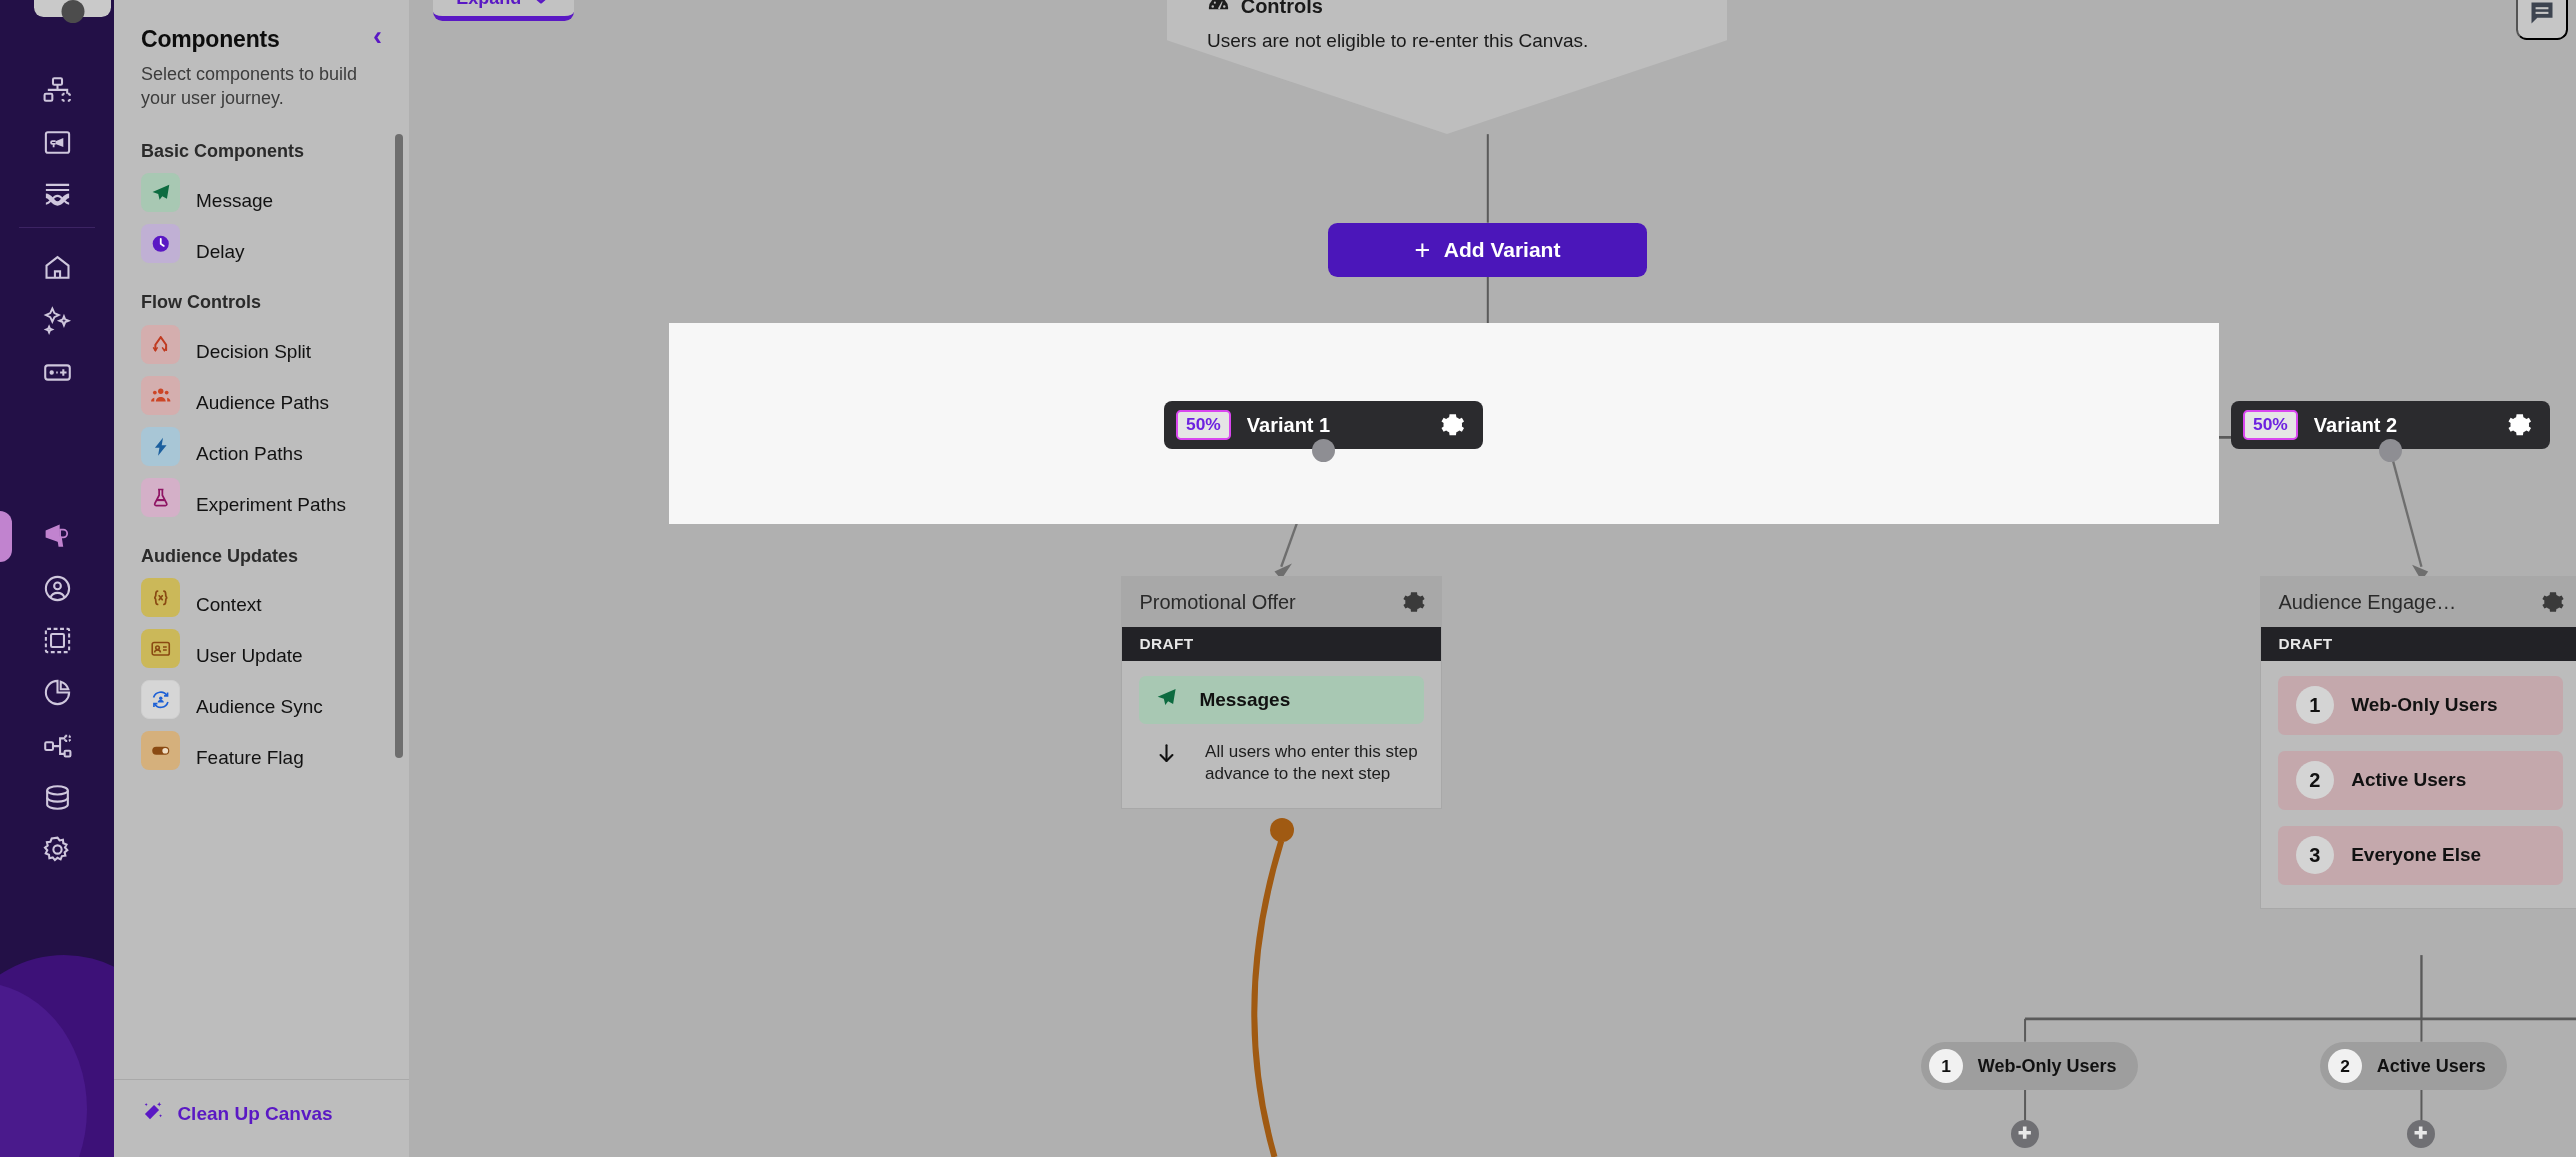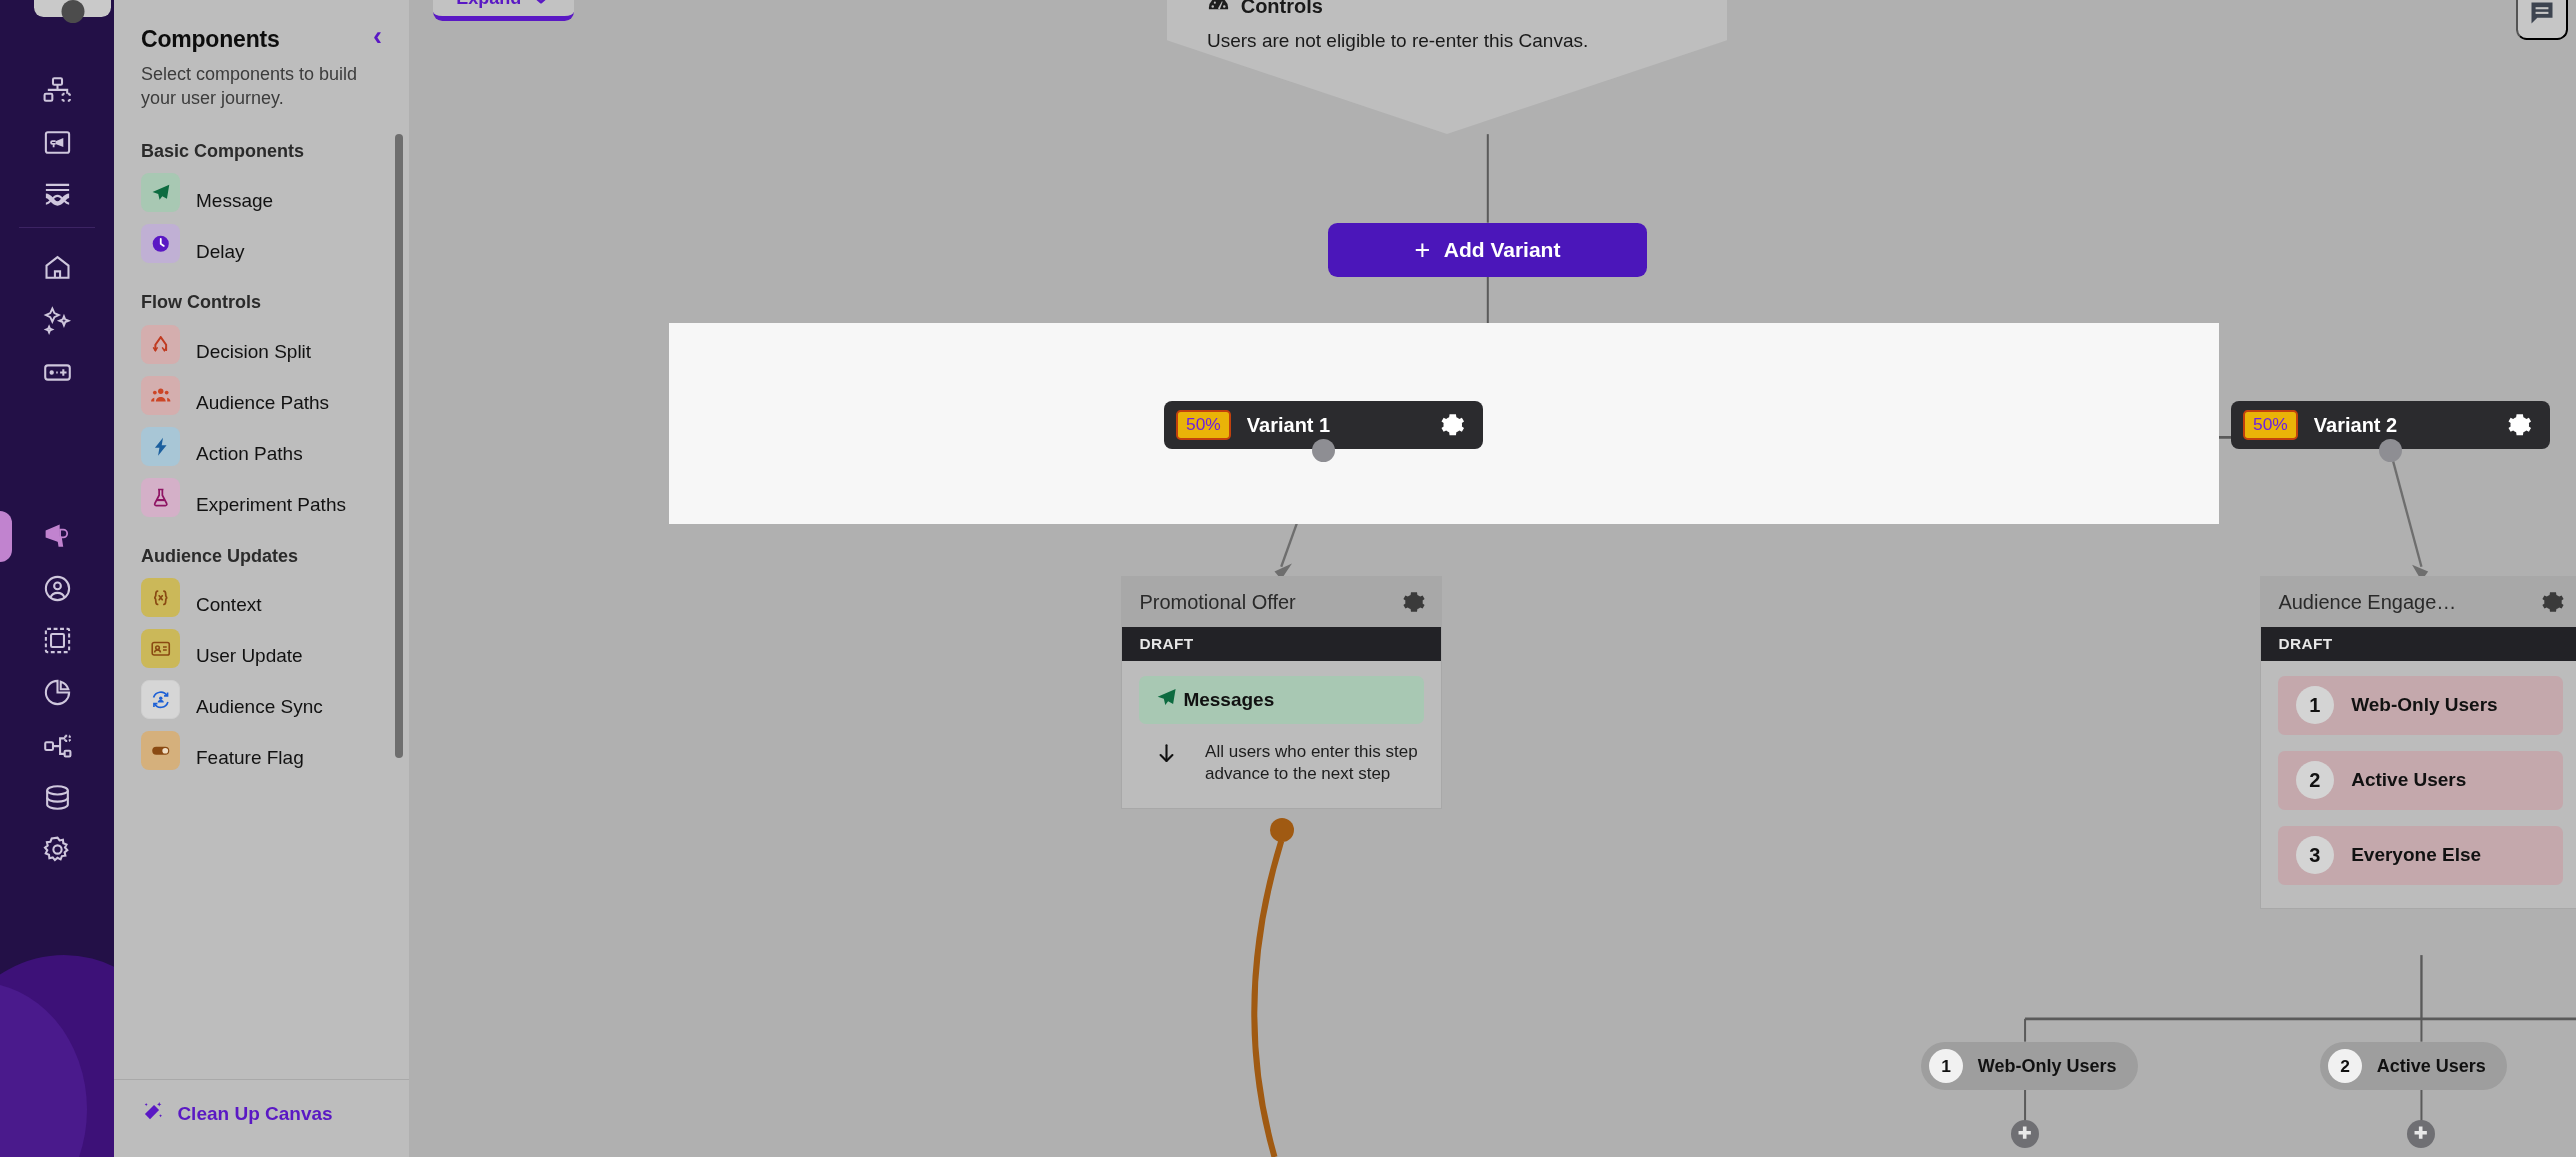--- a/index.html
+++ b/index.html
@@ -143,22 +143,22 @@
     background:#f7f7f7; z-index:6;
   }
 
   
   .variant-node{
     position:absolute; height:48px; background:#2b2b2e; border-radius:8px;
     display:flex; align-items:center; gap:16px; padding:0 17.4px 0 12px;
     z-index:11;
   }
   .variant-badge{
-    background:#eab308; border:2px solid #c2410c; border-radius:4.7px;
-    color:#6d22e0; font-size:17.4px; font-weight:normal;
+    background:#e5e5e5; border:2px solid #d946ef; border-radius:4.7px;
+    color:#6d22e0; font-size:17.4px; font-weight:bold;
     padding:4px 8px; line-height:1;
   }
   .variant-name{ color:#fff; font-size:20px; font-weight:bold; }
   .variant-gear{ margin-left:auto; }
   .variant-gear svg{ width:25.5px; height:25.5px; display:block; }
   #variant-1{ left:755px; top:401px; width:319px; }
   #variant-2{ left:1822px; top:401px; width:319px; }
   .node-handle{
     position:absolute; width:23px; height:23px; border-radius:50%;
     background:#8e8e93; z-index:12;
@@ -180,21 +180,21 @@
   .step-card .sc-gear{ margin-left:auto; }
   .step-card .sc-gear svg{ width:24px; height:24px; display:block; }
   .step-card .sc-status{
     height:34px; background:#222226; display:flex; align-items:center;
     padding-left:17.4px;
   }
   .step-card .sc-status span{ color:#e8e8e8; font-size:15.4px; font-weight:bold; letter-spacing:0.4px; }
   .step-card .sc-body{ padding:14.8px 17.4px 23px 17.4px; }
   .msg-chip{
     height:48px; background:#a8c8b3; border-radius:6.7px;
-    display:flex; align-items:center; gap:5px; padding:0 16px;
+    display:flex; align-items:center; gap:21px; padding:0 16px;
   }
   .msg-chip svg{ width:23px; height:23px; }
   .msg-chip span{ font-size:19px; font-weight:bold; color:#111; }
   .advance-row{ display:flex; gap:10.7px; margin-top:17.4px; align-items:flex-start; }
   .advance-row svg{ width:23px; height:23px; flex:0 0 23px; margin-top:1.3px; }
   .advance-row span{ font-size:17px; line-height:1.3; color:#1d1d1d;margin-left:16px; }
 
   .path-row{
     height:59px; background:#c4a8ac; border-radius:6.7px;
     display:flex; align-items:center; gap:17.4px; padding-left:17.4px;

